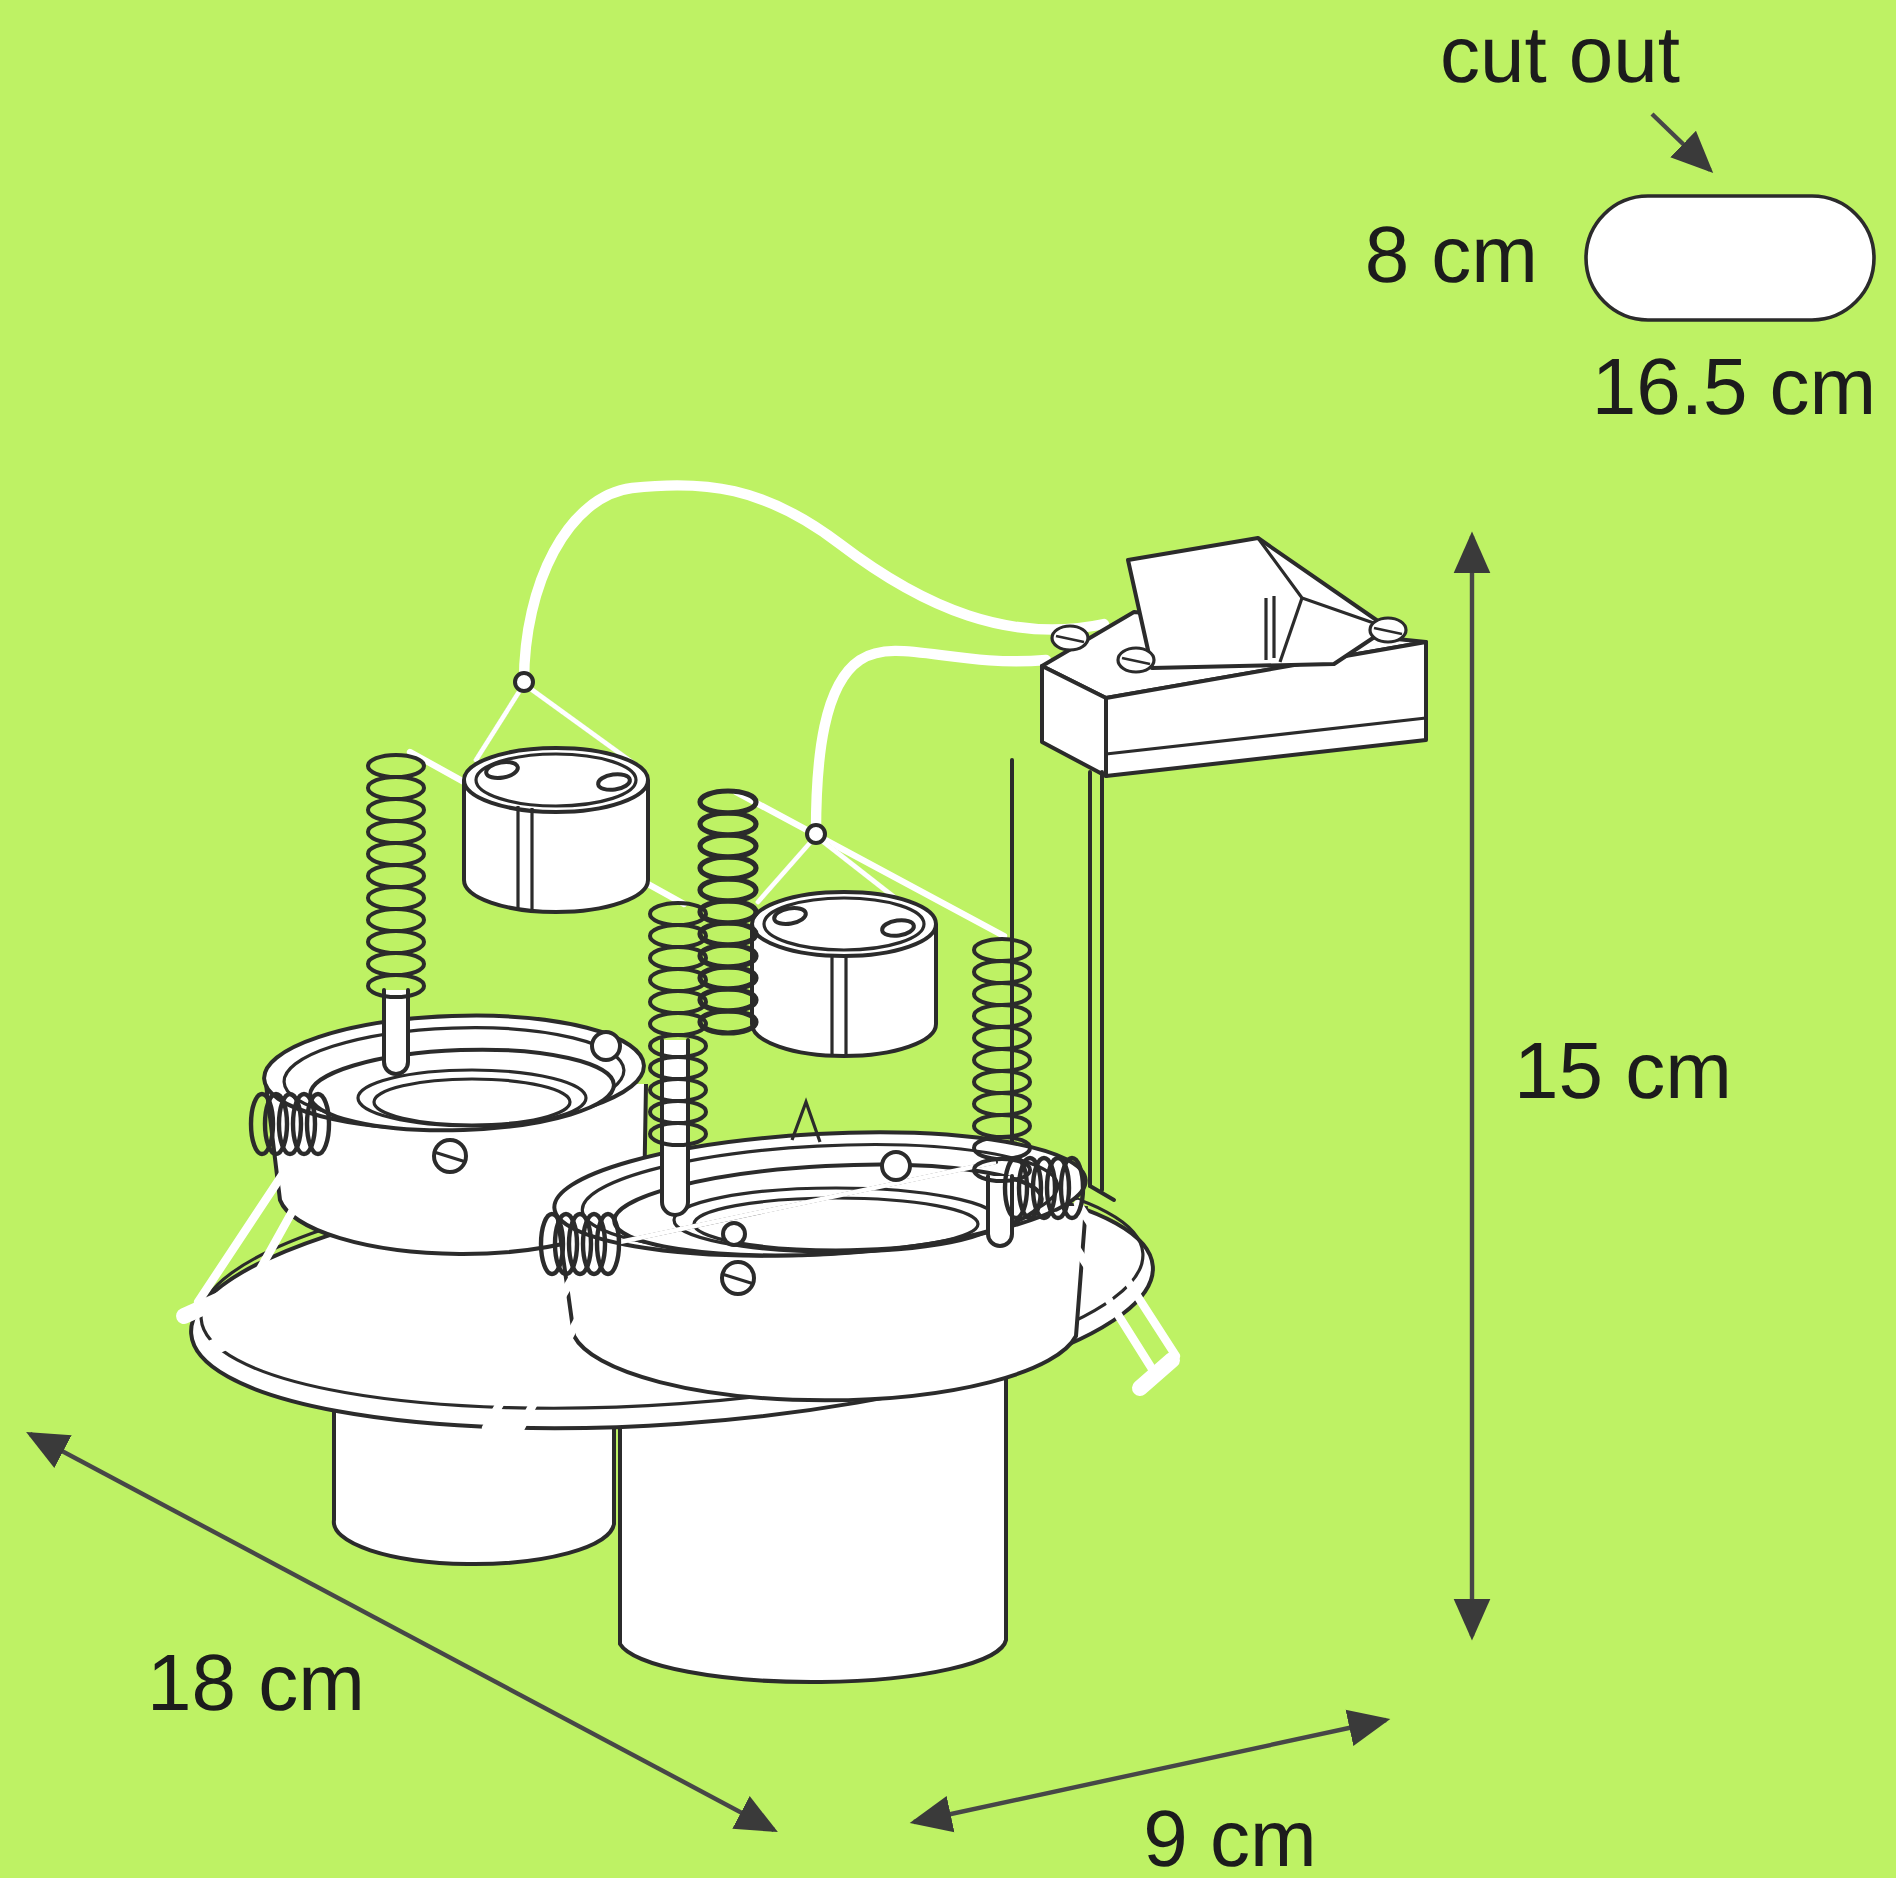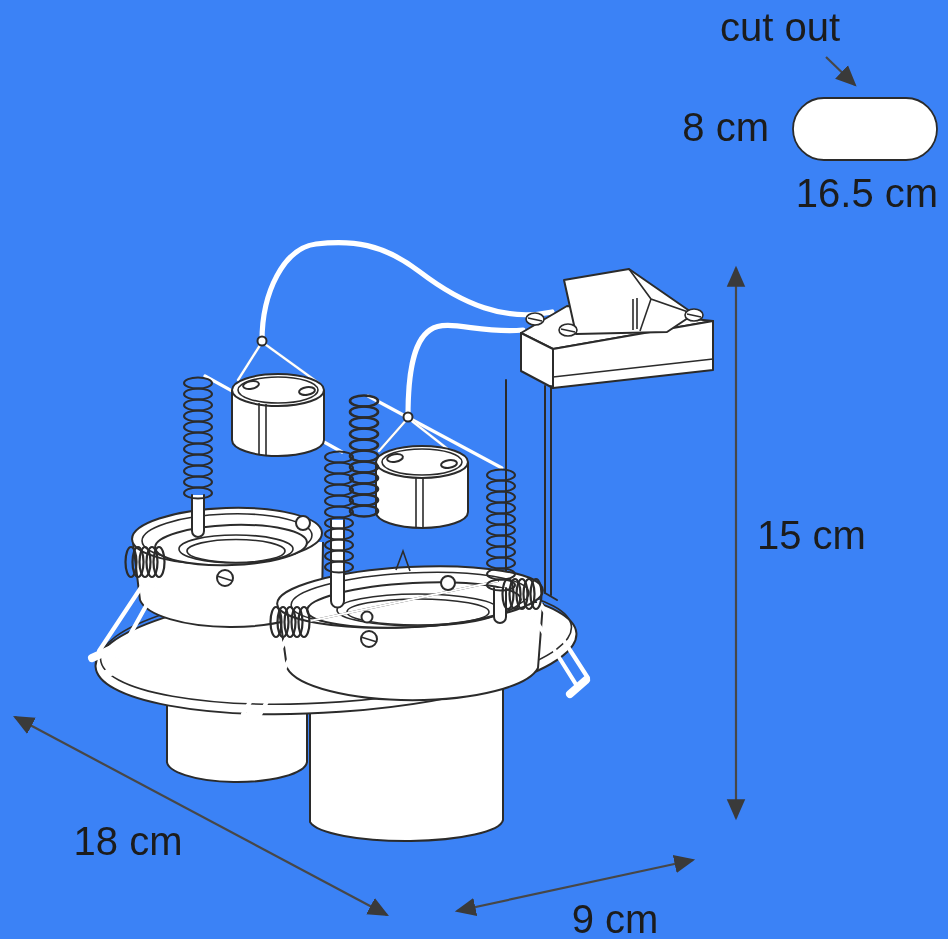--- a/index.html
+++ b/index.html
@@ -1,16 +1,16 @@
 <!DOCTYPE html>
 <html><head>
 <meta charset="utf-8">
 <style>
   html,body{margin:0;padding:0;background:#ffffff;}
-  .page{position:relative;width:948px;height:939px;background:#3b82f6;overflow:hidden;
+  .page{position:relative;width:948px;height:939px;background:#bef264;overflow:hidden;
         font-family:"Liberation Sans", sans-serif;}
   svg{position:absolute;left:0;top:0;}
   .ln{stroke:#2b2b2b;fill:none;stroke-width:2;stroke-linecap:round;stroke-linejoin:round;}
   .fw{stroke:#2b2b2b;fill:#ffffff;stroke-width:2;stroke-linejoin:round;}
   .thin{stroke:#2b2b2b;fill:none;stroke-width:1.6;}
   .dim{stroke:#474747;fill:none;stroke-width:2.2;}
   .lbl{font-family:"Liberation Sans", sans-serif;font-size:40px;fill:#1c1c1c;}
 </style>
 </head>
 <body>

